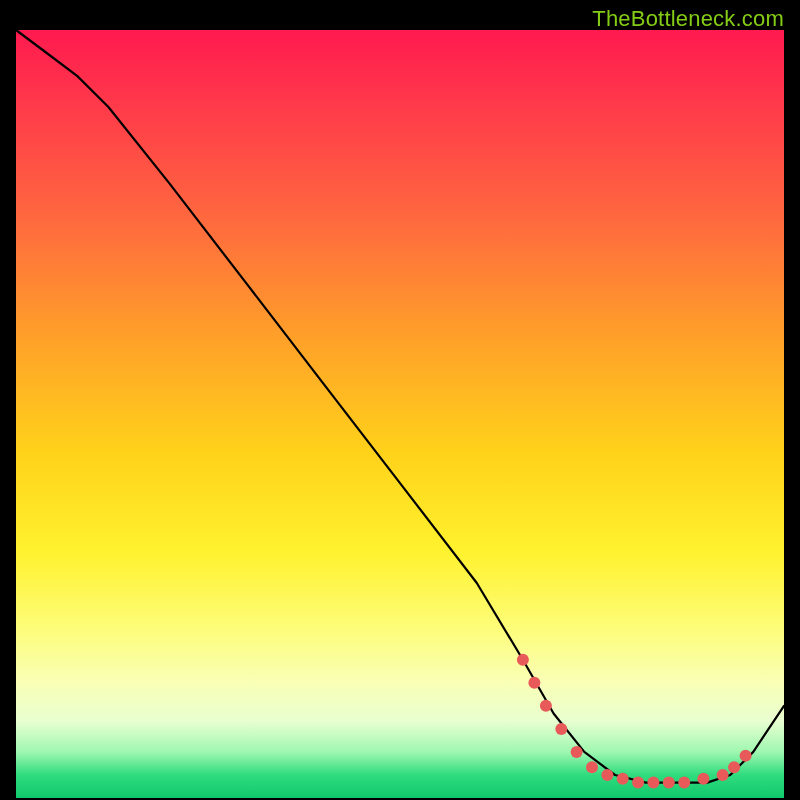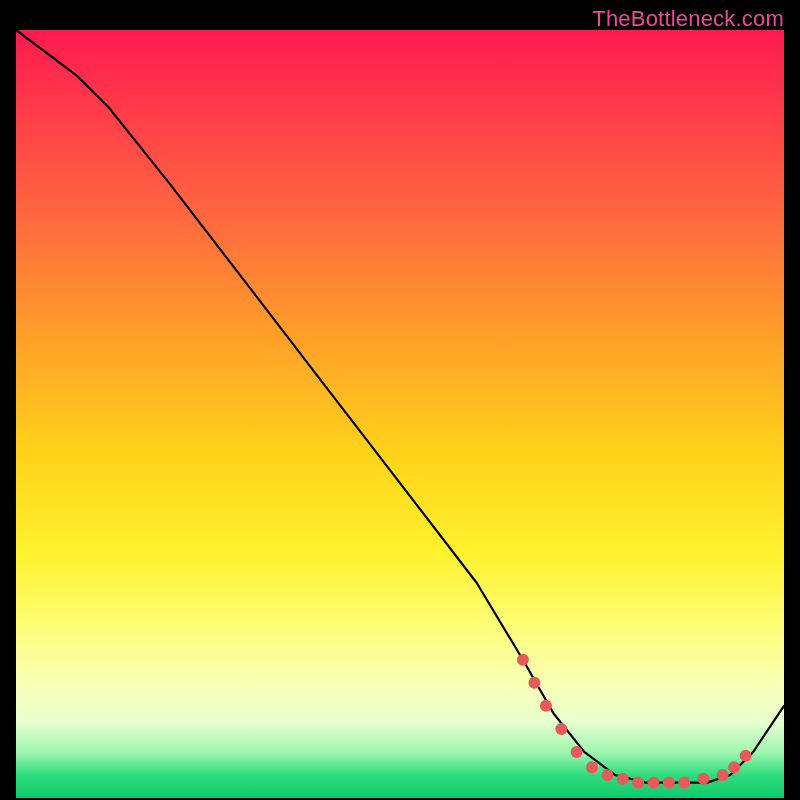--- a/index.html
+++ b/index.html
@@ -29,21 +29,21 @@
       #e8ffd0 90%,
       #9ff7b0 94%,
       #2fdc7e 97%,
       #10c96c 100%
     );
   }
   .watermark {
     position: absolute;
     top: 6px;
     right: 16px;
-    color: #ec4899;
+    color: #84cc16;
     font-size: 22px;
     letter-spacing: 0.2px;
   }
   svg.curve {
     position: absolute;
     left: 0;
     top: 0;
     width: 768px;
     height: 768px;
     overflow: visible;

